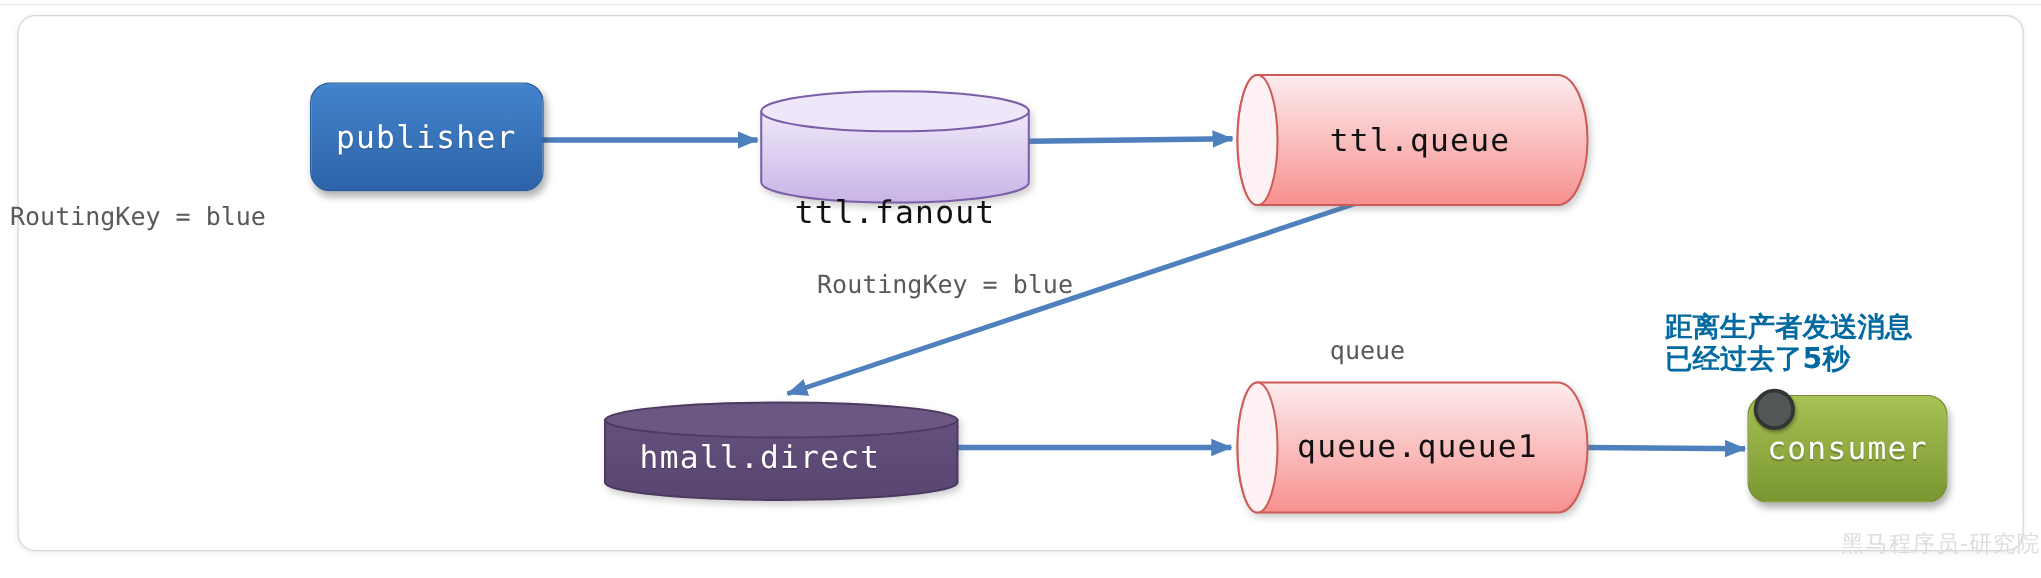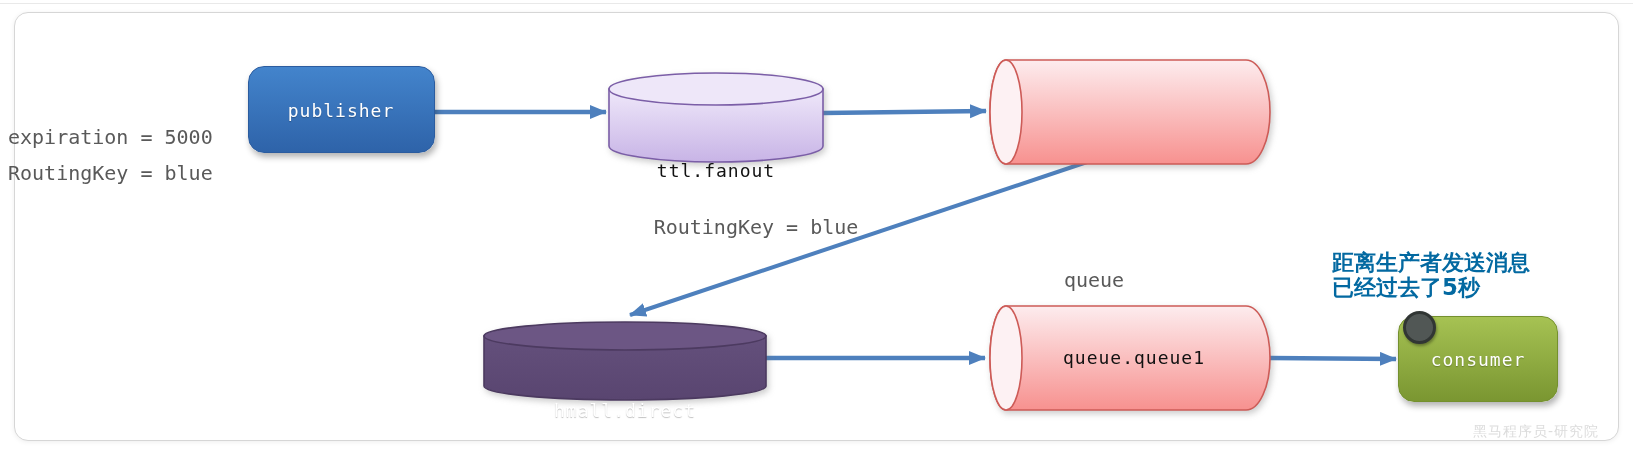--- a/index.html
+++ b/index.html
@@ -24,34 +24,34 @@
                    background:linear-gradient(180deg,#4384cc 0%,#2e63a9 100%);
                    border:1px solid #2b5c9f; }
   .consumer-box { left:1398px; top:316px; width:160px; height:86px;
                   background:linear-gradient(180deg,#a6c253 0%,#7a9631 100%);
                   border:1px solid #74902e; }
   .msg-dot { position:absolute; left:1403px; top:311px; width:33px; height:33px;
              border-radius:50%; background:#515755; border:3px solid #313634;
              box-shadow:1px 2px 3px rgba(0,0,0,0.35); }
 
   .lbl { position:absolute; transform:translate(-50%,-50%); white-space:nowrap; }
-  .node-lbl { font-size:18px; letter-spacing:1px; color:#111; }
+  .node-lbl { font-size:25px; letter-spacing:1px; color:#111; }
   .node-lbl.light { color:#ffffff; text-shadow:0 1px 1px rgba(0,0,0,0.25); }
   .ann { position:absolute; white-space:nowrap; color:#595959; font-size:20px; }
   .ann.centered { transform:translate(-50%,-50%); }
 
   .note { position:absolute; left:1332px; top:250px; width:230px;
           font-family:"DejaVu Sans","Liberation Sans",sans-serif;
           font-weight:bold; font-size:22px; line-height:25px; color:#0369a1;
           text-shadow:-2px -2px 0 #fff, 2px -2px 0 #fff, -2px 2px 0 #fff,
                        2px 2px 0 #fff, 0 -2px 0 #fff, 0 2px 0 #fff,
                       -2px 0 0 #fff, 2px 0 0 #fff; }
   .note .num { font-size:23px; }
 
-  .watermark { position:absolute; left:1473px; top:423px; font-size:14px;
+  .watermark { position:absolute; left:1473px; top:423px; font-size:18px;
                letter-spacing:1px; color:#dcdcdc;
                font-family:"DejaVu Sans","Liberation Sans",sans-serif; }
 </style>
 </head>
 <body>
 
 <div id="stage">
   <div class="top-hairline"></div>
   <div class="panel"></div>
 
@@ -102,25 +102,25 @@
       <ellipse cx="1006" cy="358" rx="16" ry="52" fill="#fdf1f3" stroke="#cd5b57" stroke-width="1.6"></ellipse>
     </g>
   </svg>
 
   <div class="node-box publisher-box"></div>
   <div class="node-box consumer-box"></div>
   <div class="msg-dot"></div>
 
   <div class="lbl node-lbl light" style="left:341px; top:110px;">publisher</div>
   <div class="lbl node-lbl" style="left:716px; top:122px;margin-top:48px;">ttl.fanout</div>
-  <div class="lbl node-lbl light" style="left:625px; top:366px;margin-top:44px;">hmall.direct</div>
+  <div class="lbl node-lbl" style="left:1136px; top:112px;">ttl.queue</div>
+  <div class="lbl node-lbl light" style="left:608px; top:366px;">hmall.direct</div>
   <div class="lbl node-lbl" style="left:1134px; top:357px;">queue.queue1</div>
   <div class="lbl node-lbl light" style="left:1478px; top:359px;">consumer</div>
 
-  <div class="ann" style="left:8px; top:125px;">expiration = 5000</div>
   <div class="ann" style="left:8px; top:161px;">RoutingKey = blue</div>
   <div class="ann centered" style="left:756px; top:227px;">RoutingKey = blue</div>
   <div class="ann centered" style="left:1094px; top:280px;">queue</div>
 
   <div class="note">
     <span>距离生产者发送消息</span><br>
     <span>已经过去了</span><span class="num">5</span><span>秒</span>
   </div>
 
   <div class="watermark">黑马程序员-研究院</div>

